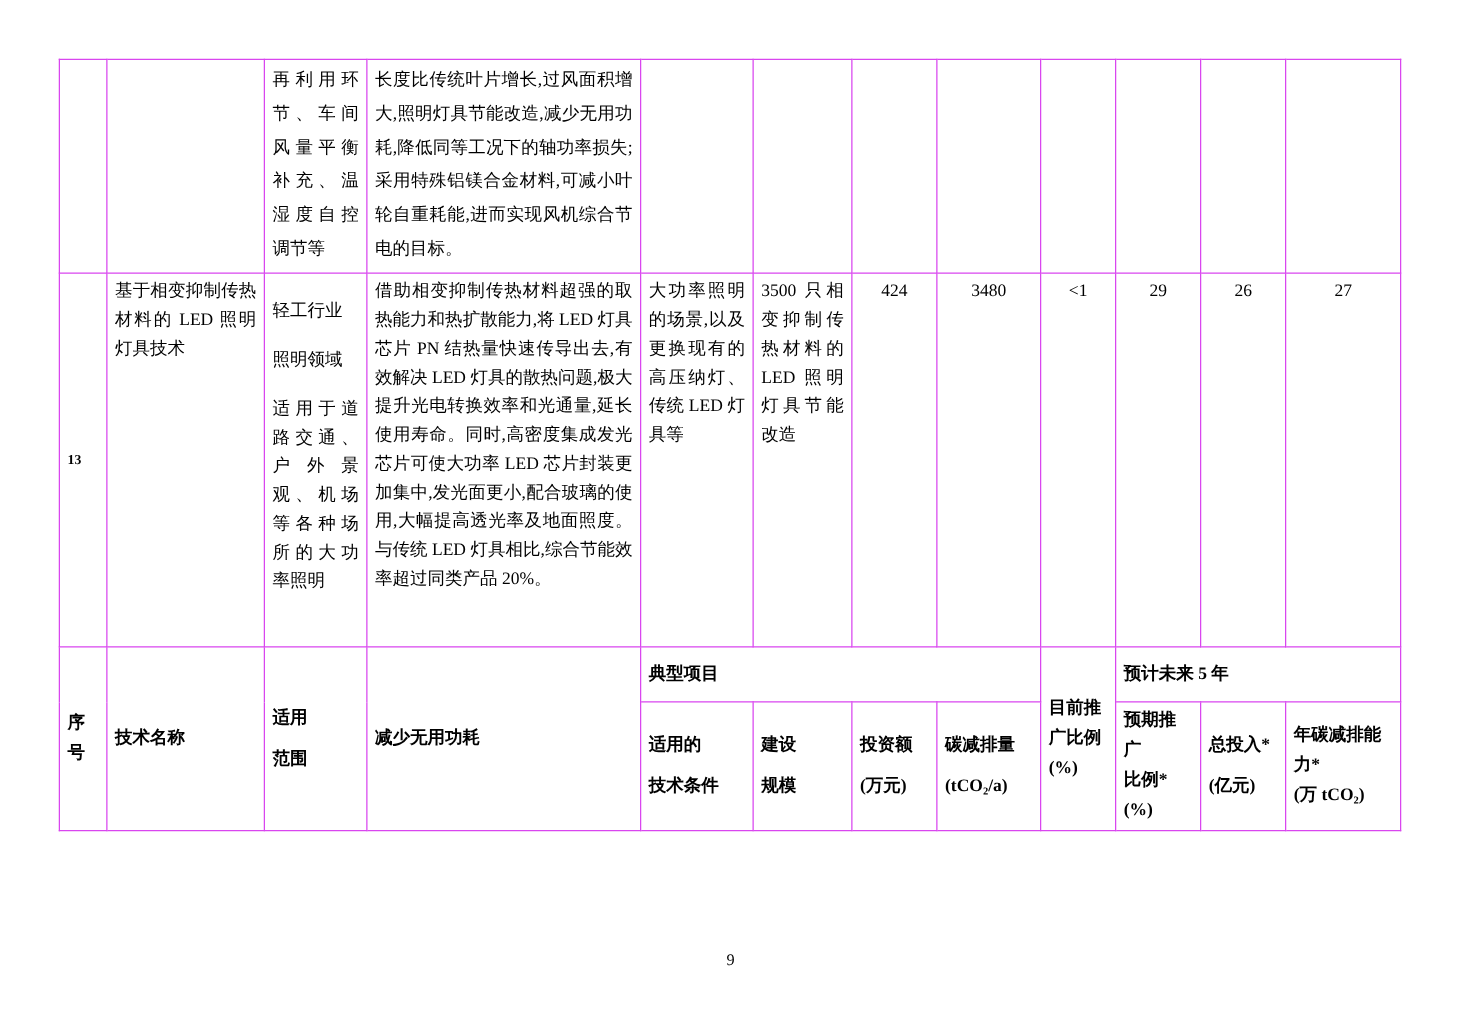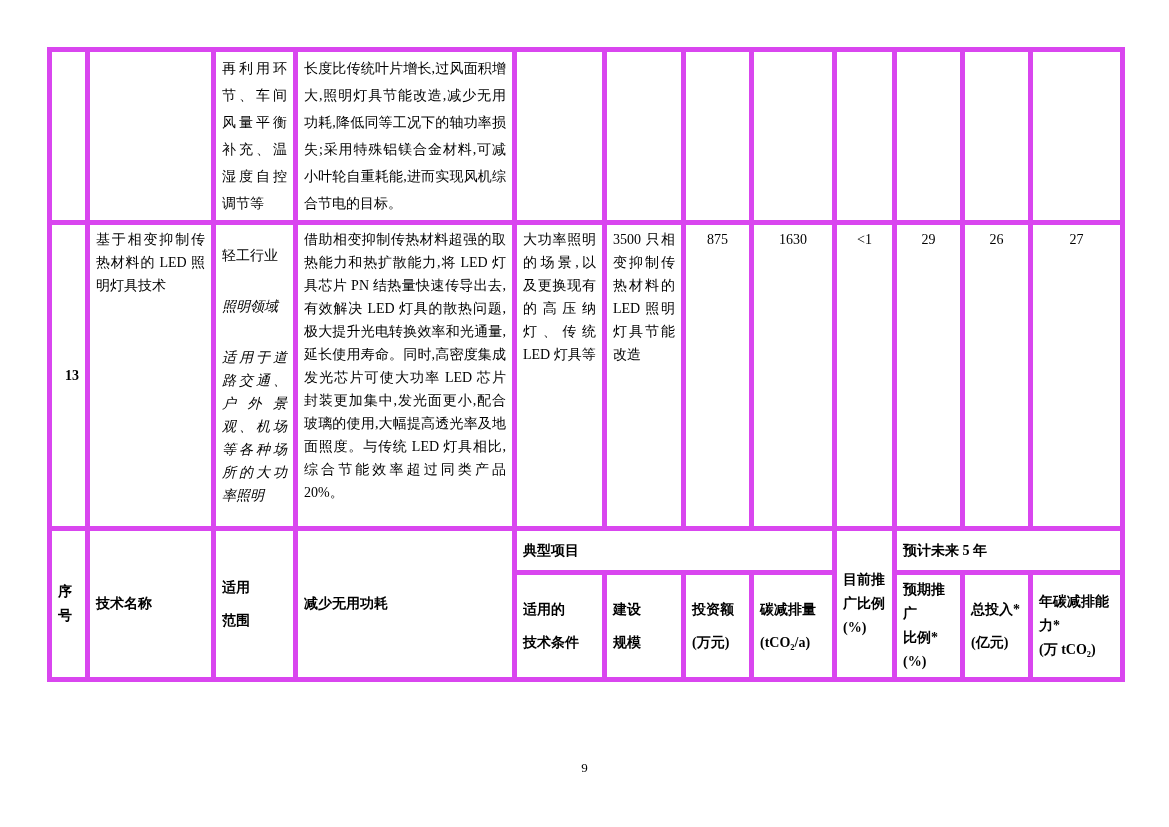--- a/index.html
+++ b/index.html
@@ -9,48 +9,48 @@
     color:#000;
   }
   .sheet{position:relative;width:1169px;height:827px;background:#fff;overflow:hidden;}
 
   table.doc{
     position:absolute;left:47px;top:47px;
     width:1073px;
     border-collapse:collapse;table-layout:fixed;
   }
   td{
-    border:5px solid #d946ef;
+    border:1px solid #d946ef;
     vertical-align:top;
     padding:3px 6px;
     font-size:14px;
     white-space:pre-line;
     overflow:hidden;
     word-break:break-word;
   }
   tr.r-carry{height:171px;}
   tr.r-13{height:299px;}
   tr.r-hspan{height:44px;}
   tr.r-hsub{height:97px;}
 
   .lh27{line-height:27px;}
   .lh23{line-height:23px;margin-left:24px;}
   .just{text-align:justify;}
   .num{text-align:center;line-height:23px;}
   .seqcell{
-    text-align:right;vertical-align:middle;
-    font-weight:bold;font-size:14px;
+    text-align:left;vertical-align:middle;
+    font-weight:bold;font-size:11px;
   }
   .hdr{
     font-weight:bold;text-align:left;vertical-align:middle;
     line-height:24px;font-size:14px;
   }
   .gapped{line-height:33px;}
   .para{margin:0;line-height:23px;text-align:justify;}
-  .para + .para{margin-top:12px;font-style:italic;}
+  .para + .para{}
 
   .pagenum{
     position:absolute;top:760px;left:0;width:1169px;
     text-align:center;font-size:13px;
   }
 </style>
 </head>
 <body>
 
 <div class="sheet">
@@ -91,22 +91,22 @@
       <td class="seqcell">13</td>
       <td class="just lh23">基于相变抑制传热材料的 LED 照明灯具技术</td>
       <td>
         <p class="para">轻工行业</p>
         <p class="para">照明领域</p>
         <p class="para">适用于道路交通、户外景观、机场等各种场所的大功率照明</p>
       </td>
       <td class="just lh23">借助相变抑制传热材料超强的取热能力和热扩散能力,将 LED 灯具芯片 PN 结热量快速传导出去,有效解决 LED 灯具的散热问题,极大提升光电转换效率和光通量,延长使用寿命。同时,高密度集成发光芯片可使大功率 LED 芯片封装更加集中,发光面更小,配合玻璃的使用,大幅提高透光率及地面照度。与传统 LED 灯具相比,综合节能效率超过同类产品 20%。</td>
       <td class="just lh23">大功率照明的场景,以及更换现有的高压纳灯、传统 LED 灯具等</td>
       <td class="just lh23">3500 只相变抑制传热材料的 LED 照明灯具节能改造</td>
-      <td class="num">875</td>
-      <td class="num">1630</td>
+      <td class="num">424</td>
+      <td class="num">3480</td>
       <td class="num">&lt;1</td>
       <td class="num">29</td>
       <td class="num">26</td>
       <td class="num">27</td>
     </tr>
 
     <tr class="r-hspan">
       <td class="hdr" rowspan="2">序号</td>
       <td class="hdr" rowspan="2">技术名称</td>
       <td class="hdr gapped" rowspan="2">适用

